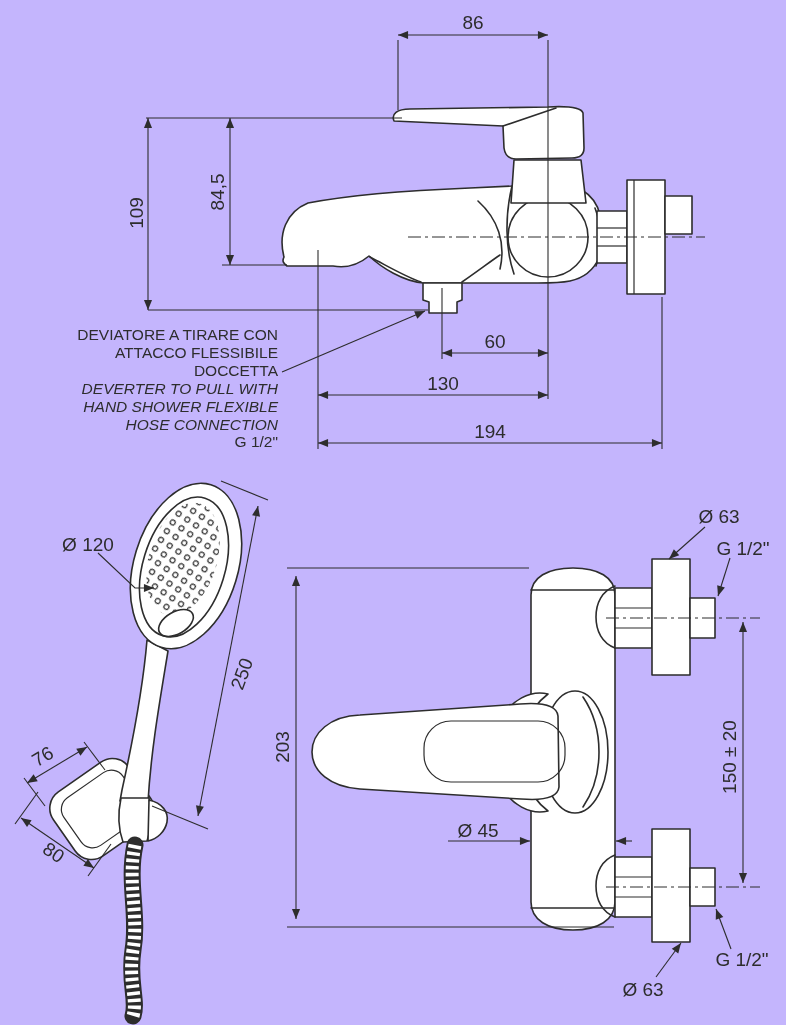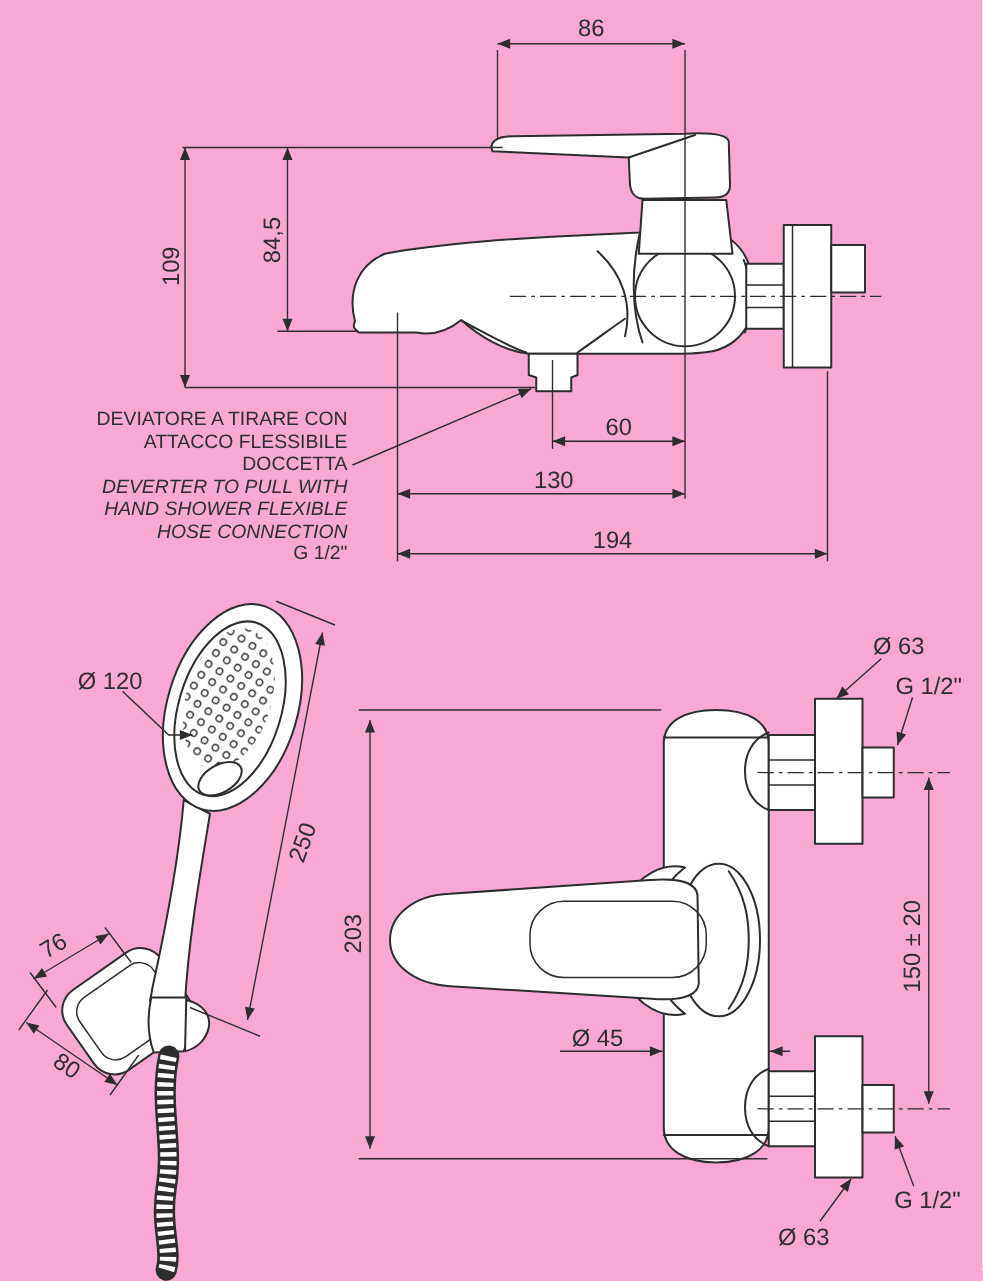--- a/index.html
+++ b/index.html
@@ -1,16 +1,16 @@
 <!DOCTYPE html>
 <html><head>
 <meta charset="utf-8">
 <style>
   html,body{margin:0;padding:0;background:#ffffff;}
-  .page{width:786px;height:1025px;background:#f9a8d4;position:relative;overflow:hidden;}
+  .page{width:786px;height:1025px;background:#c4b5fd;position:relative;overflow:hidden;}
   svg{display:block;}
   .ol{fill:#ffffff;stroke:#2d2d2d;stroke-width:1.6;stroke-linejoin:round;}
   .ln{fill:none;stroke:#2d2d2d;stroke-width:1.6;stroke-linecap:round;stroke-linejoin:round;}
   .thin{fill:none;stroke:#2d2d2d;stroke-width:1.2;}
   .dim{fill:none;stroke:#2d2d2d;stroke-width:1.1;}
   .cl{fill:none;stroke:#2d2d2d;stroke-width:1;stroke-dasharray:13 4 3 4;}
   text{font-family:"Liberation Sans","DejaVu Sans",sans-serif;fill:#2d2d2d;}
   .dt{font-size:19px;}
   .nt{font-size:15.5px;}
   .it{font-style:italic;}

